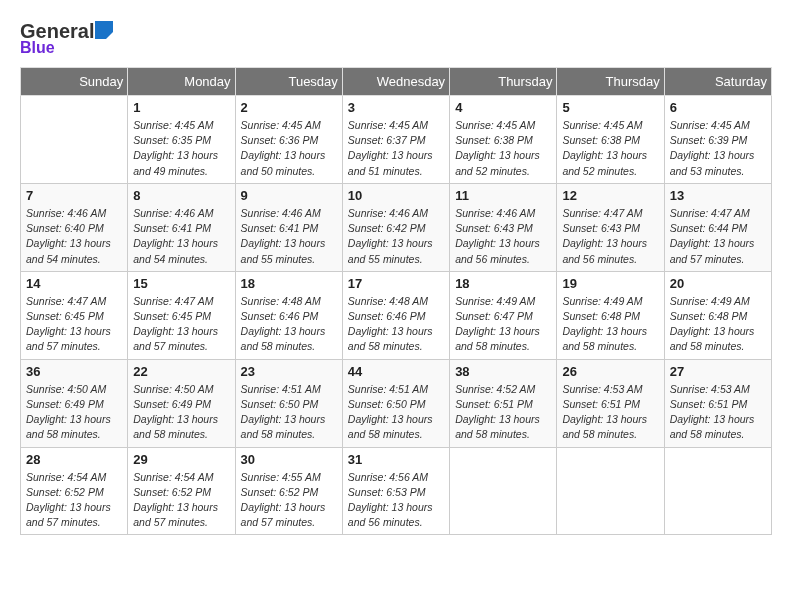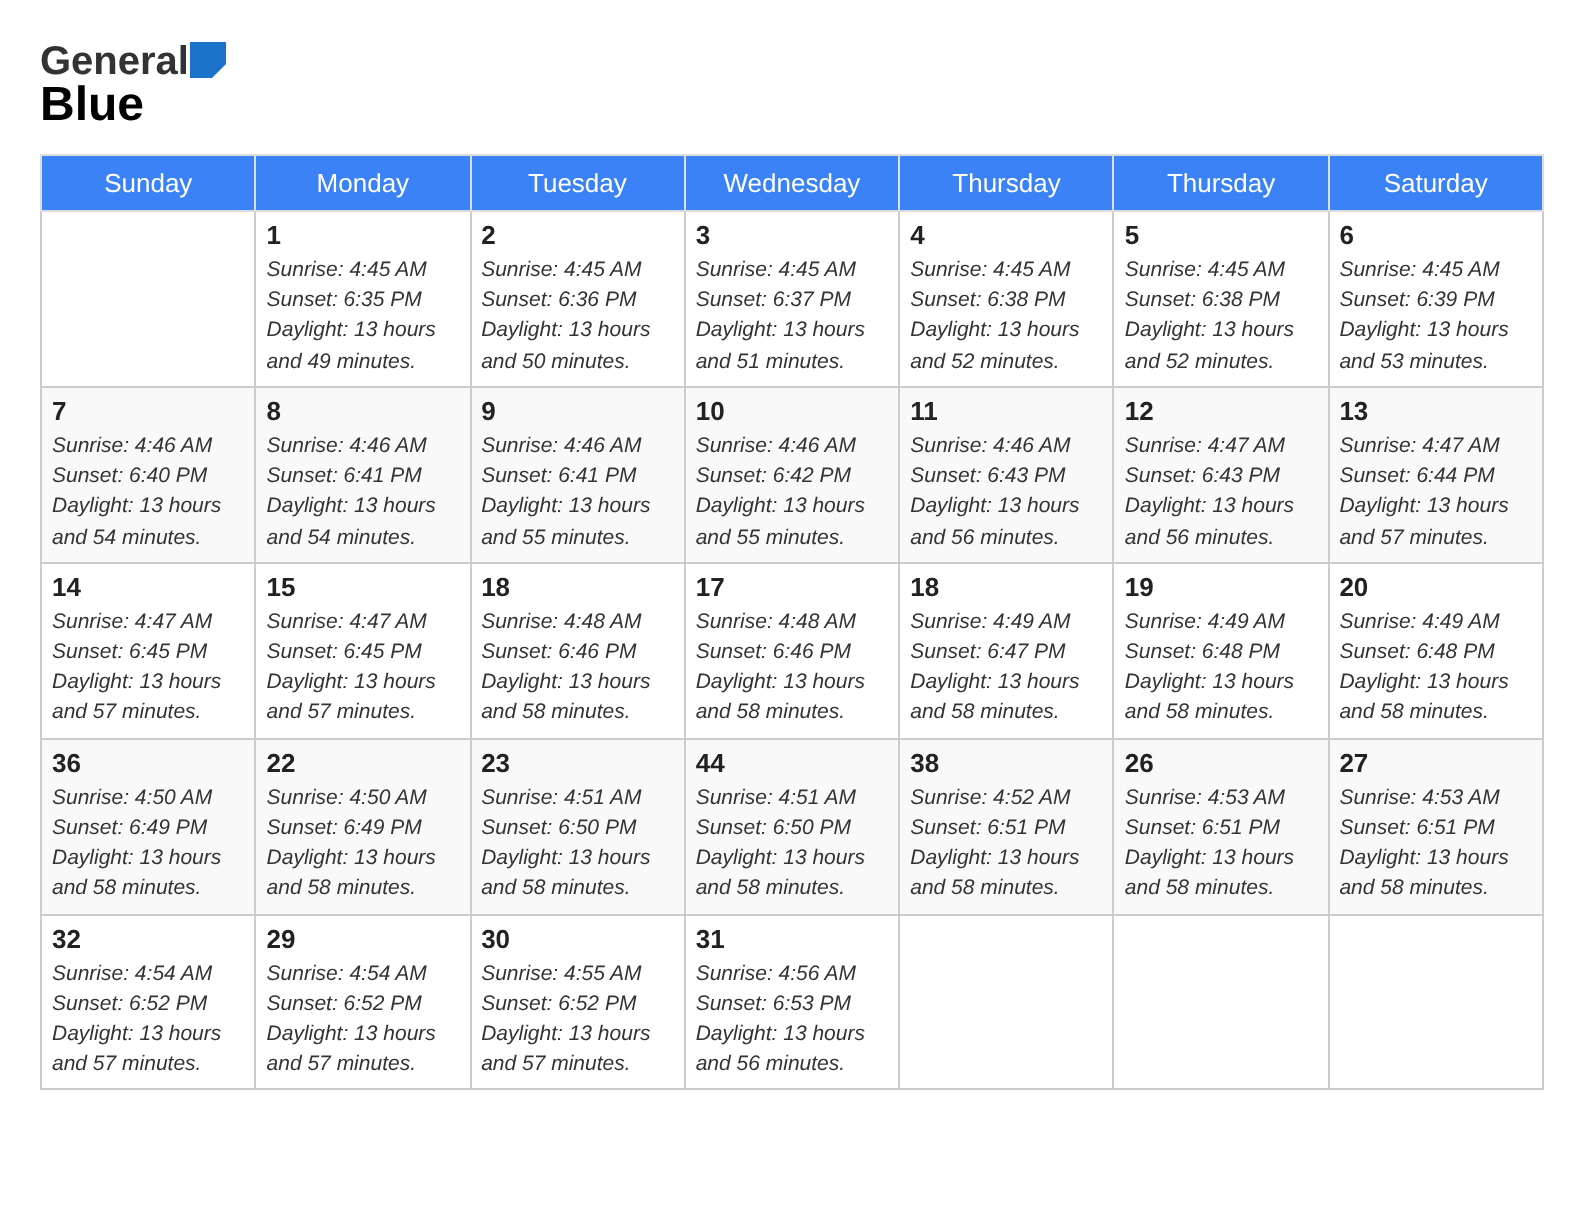--- a/index.html
+++ b/index.html
@@ -32,24 +32,24 @@
     .location-title {
       font-size: 16px;
       color: #555;
     }
     .calendar {
       width: 100%;
       border-collapse: collapse;
       font-size: 11px;
     }
     .calendar th {
-      background: #3b82f6;
+      background: #737373;
       color: #fff;
-      padding: 6px 16px;
-      text-align: center;
+      padding: 6px 4px;
+      text-align: right;
       font-size: 13px;
       font-weight: normal;
       border: 1px solid #ddd;
     }
     .calendar td {
       border: 1px solid #ccc;
       vertical-align: top;
       padding: 4px 5px;
       min-height: 80px;
       width: 107px;
@@ -80,21 +80,21 @@
 <body>
 
 <div class="header-area">
   <div class="logo">
     <div style="display:flex; align-items:center;">
       <span style="font-size:20px; font-weight:bold; color:#333;">General</span>
       <svg width="18" height="18" viewBox="0 0 18 18" style="margin-left:1px; margin-top:-4px;">
         <polygon points="0,0 18,0 18,11 11,18 0,18" fill="#1a73c8"></polygon>
       </svg>
     </div>
-    <span style="font-size:24px; font-weight:bold; color:#000000; margin-top:-4px;">Blue</span>
+    <span style="font-size:16px; font-weight:bold; color:#6d28d9; margin-top:-4px;">Blue</span>
   </div>
   <div class="title-area">
     <div class="month-title"></div>
     <div class="location-title"></div>
   </div>
 </div>
 
 <table class="calendar">
   <thead>
     <tr>
@@ -220,21 +220,21 @@
           <div class="day-num">26</div>
           <div class="day-info">Sunrise: 4:53 AM<br>Sunset: 6:51 PM<br>Daylight: 13 hours<br>and 58 minutes.</div>
         </td>
         <td>
           <div class="day-num">27</div>
           <div class="day-info">Sunrise: 4:53 AM<br>Sunset: 6:51 PM<br>Daylight: 13 hours<br>and 58 minutes.</div>
         </td>
       </tr>
       <tr>
         <td>
-          <div class="day-num">32</div>
+          <div class="day-num">28</div>
           <div class="day-info">Sunrise: 4:54 AM<br>Sunset: 6:52 PM<br>Daylight: 13 hours<br>and 57 minutes.</div>
         </td>
         <td>
           <div class="day-num">29</div>
           <div class="day-info">Sunrise: 4:54 AM<br>Sunset: 6:52 PM<br>Daylight: 13 hours<br>and 57 minutes.</div>
         </td>
         <td>
           <div class="day-num">30</div>
           <div class="day-info">Sunrise: 4:55 AM<br>Sunset: 6:52 PM<br>Daylight: 13 hours<br>and 57 minutes.</div>
         </td>

